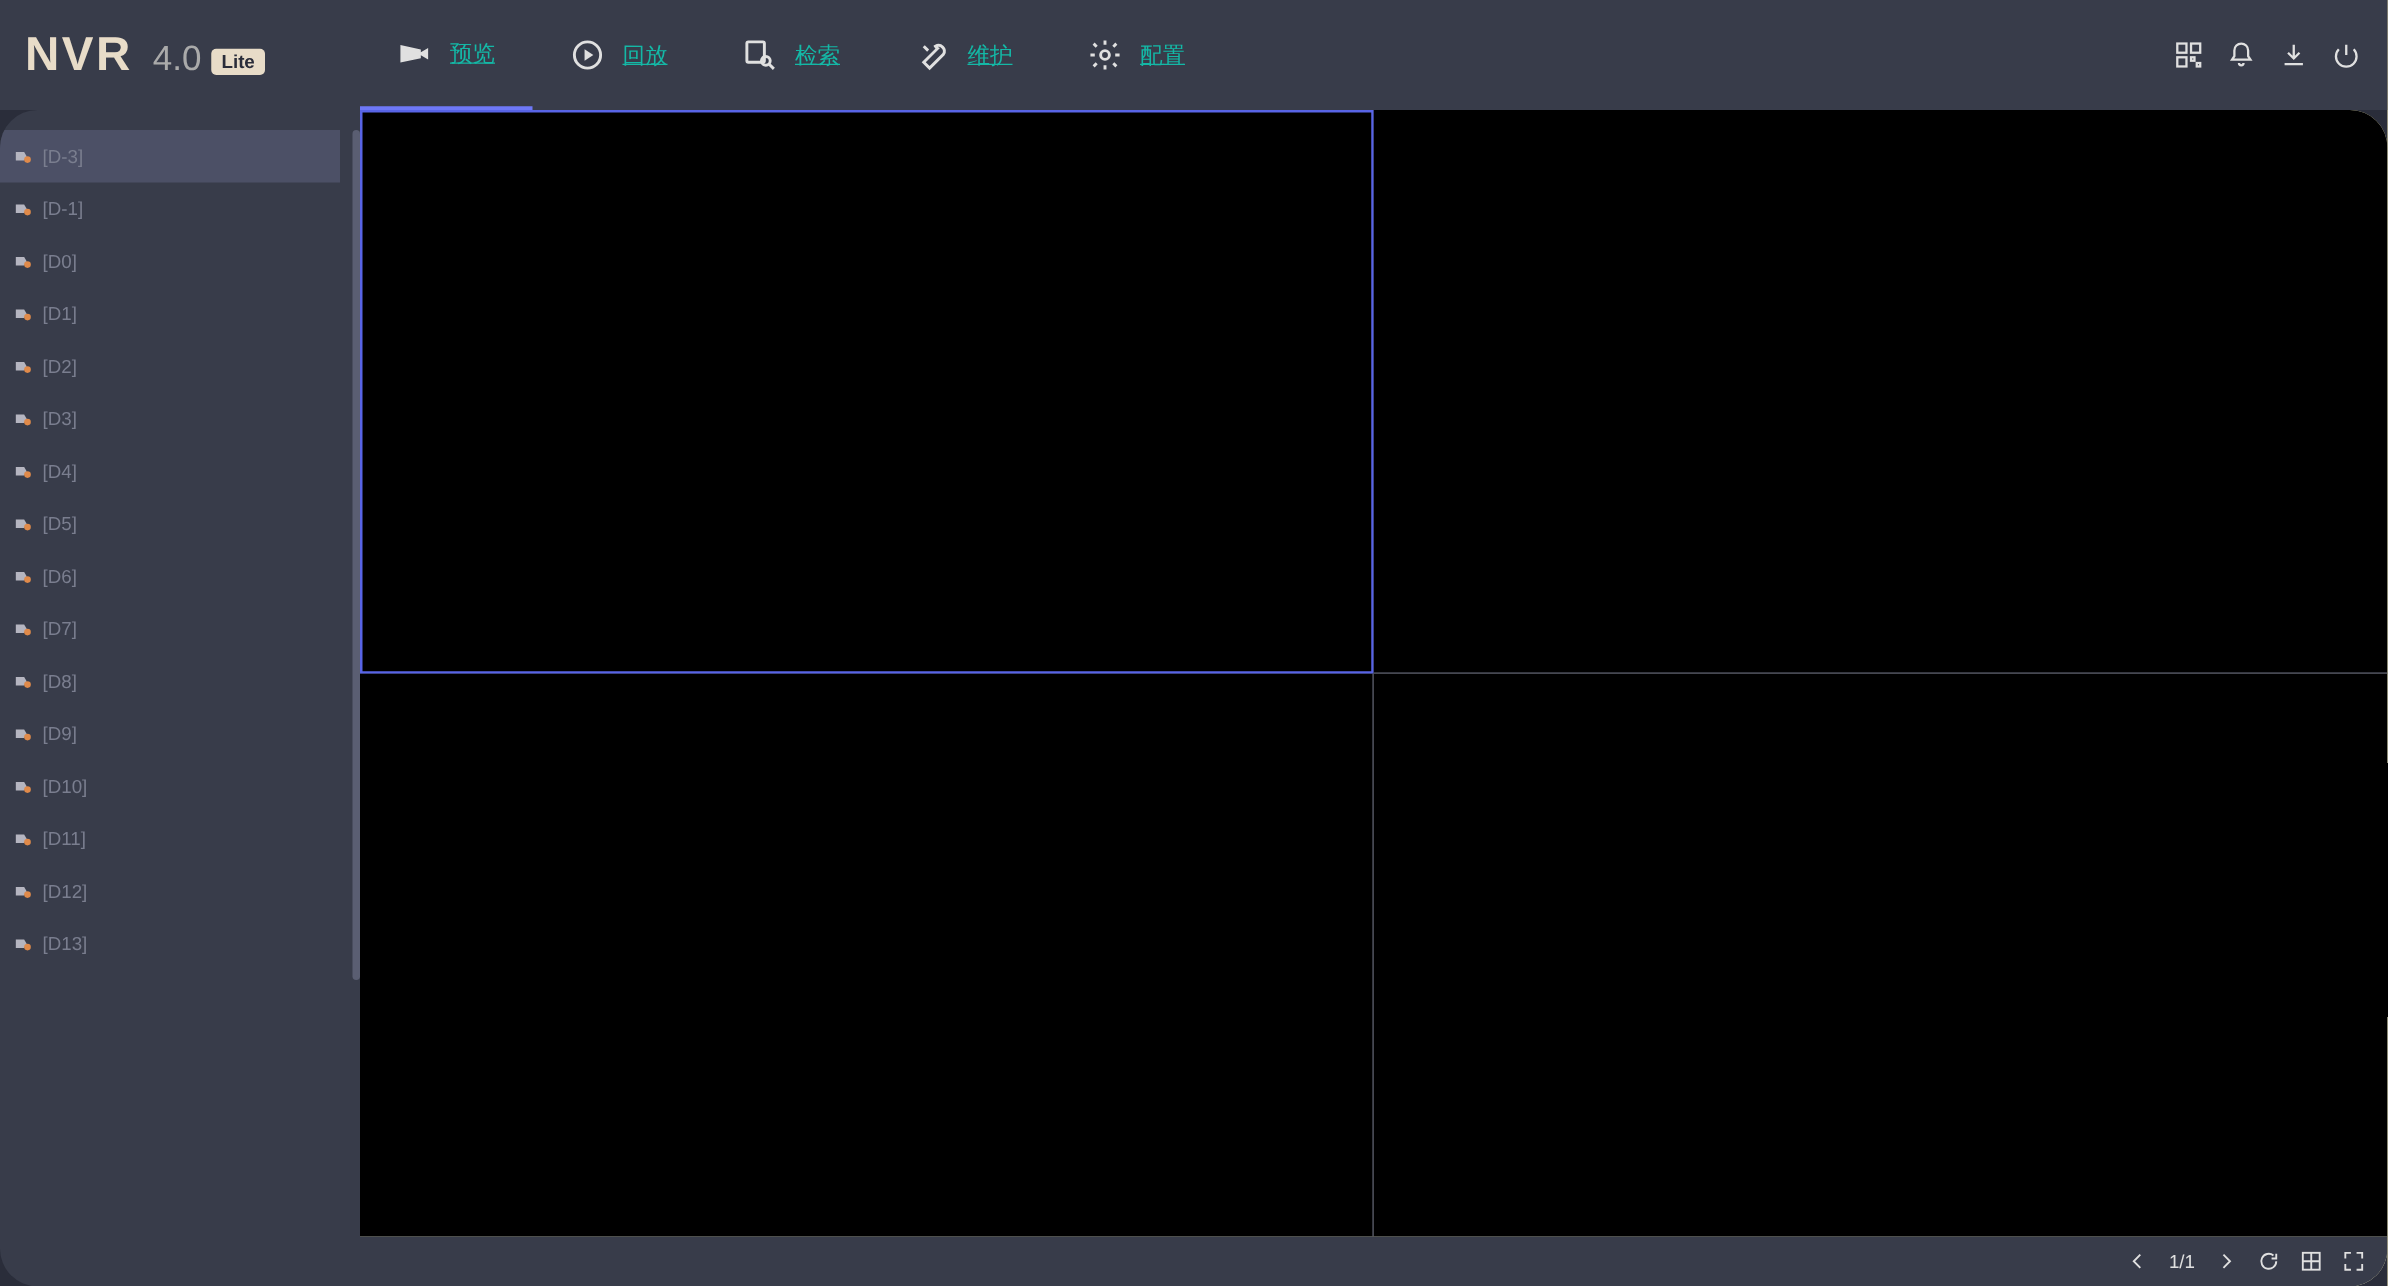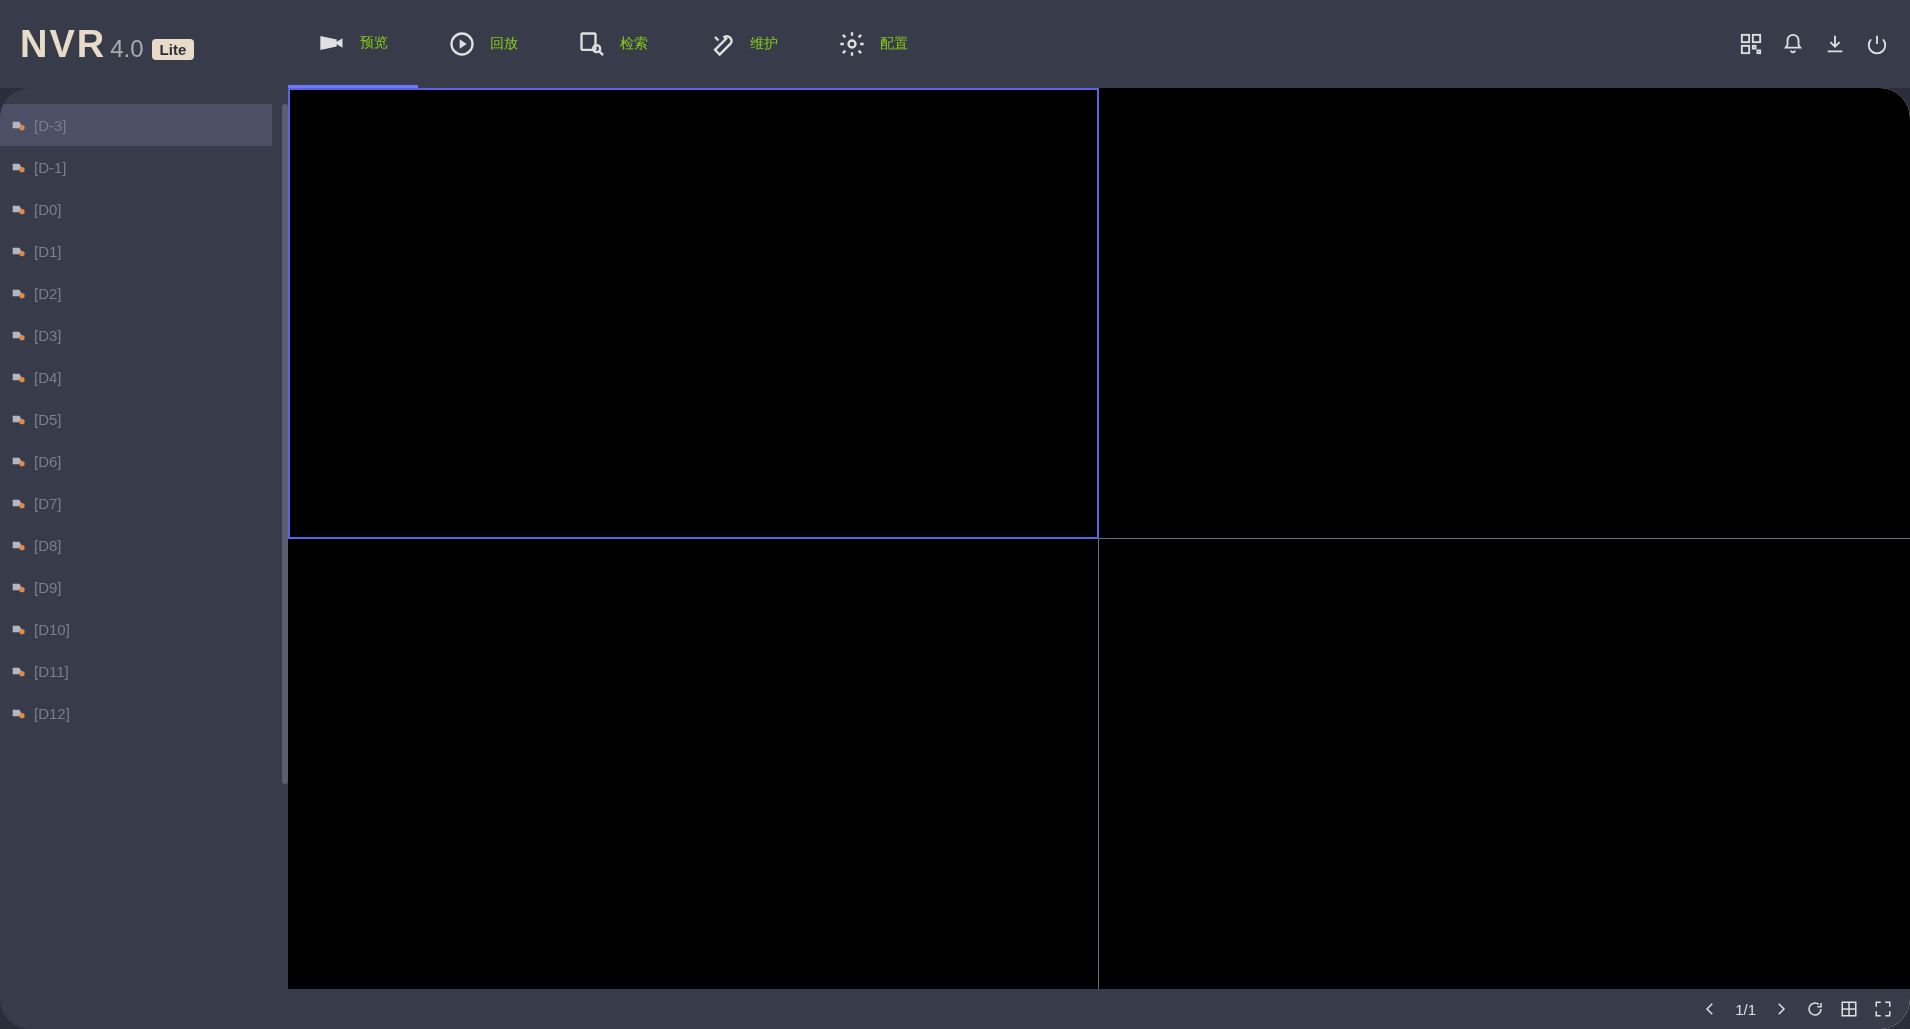--- a/index.html
+++ b/index.html
@@ -32,23 +32,23 @@
     }
     .logo-nvr {
       color: #e8dcc8;
       font-size: 38px;
       font-weight: 900;
       letter-spacing: 2px;
       font-family: Impact, Arial Black, sans-serif;
     }
     .logo-ver {
       color: #aaa;
-      font-size: 24px;
+      font-size: 28px;
       font-weight: 500;
-      margin-left: 4px;
+      margin-left: 16px;
     }
     .logo-lite {
       background: #e8dcc8;
       color: #2a2d3a;
       font-size: 15px;
       font-weight: 700;
       border-radius: 4px;
       padding: 2px 8px;
       margin-left: 8px;
       position: relative;
@@ -69,22 +69,23 @@
     }
     .nav-item.active {
       border-bottom: 3px solid #6e78f7;
     }
     .nav-item .nav-icon {
       width: 28px;
       height: 28px;
       fill: #e0e0e0;
     }
     .nav-item .nav-label {
-      color: #84cc16;
-      font-size: 14px;
+      color: #14b8a6;
+      font-size: 18px;
+      text-decoration: underline;
     }
     .header-right {
       margin-left: auto;
       display: flex;
       align-items: center;
       gap: 20px;
       padding-right: 22px;
     }
     .header-icon {
       width: 22px;
@@ -373,20 +374,27 @@
             </svg></span>
           <span class="sidebar-label">[D11]</span>
         </div>
         <div class="sidebar-item">
           <span class="cam-icon"><svg viewBox="0 0 24 24">
               <path d="M4 7h10l3 5-3 5H4z" fill="#b5b5c0"></path>
               <circle cx="18" cy="16" r="4" fill="#e08a4a"></circle>
             </svg></span>
           <span class="sidebar-label">[D12]</span>
         </div>
+        <div class="sidebar-item">
+          <span class="cam-icon"><svg viewBox="0 0 24 24">
+              <path d="M4 7h10l3 5-3 5H4z" fill="#b5b5c0"></path>
+              <circle cx="18" cy="16" r="4" fill="#e08a4a"></circle>
+            </svg></span>
+          <span class="sidebar-label">[D13]</span>
+        </div>
       </div>
     <div class="scroll-indicator"></div>
   </div>
   <div class="content">
     <div class="video-grid">
       <div class="video-cell active"></div>
       <div class="video-cell"></div>
       <div class="video-cell"></div>
       <div class="video-cell"></div>
     </div>

